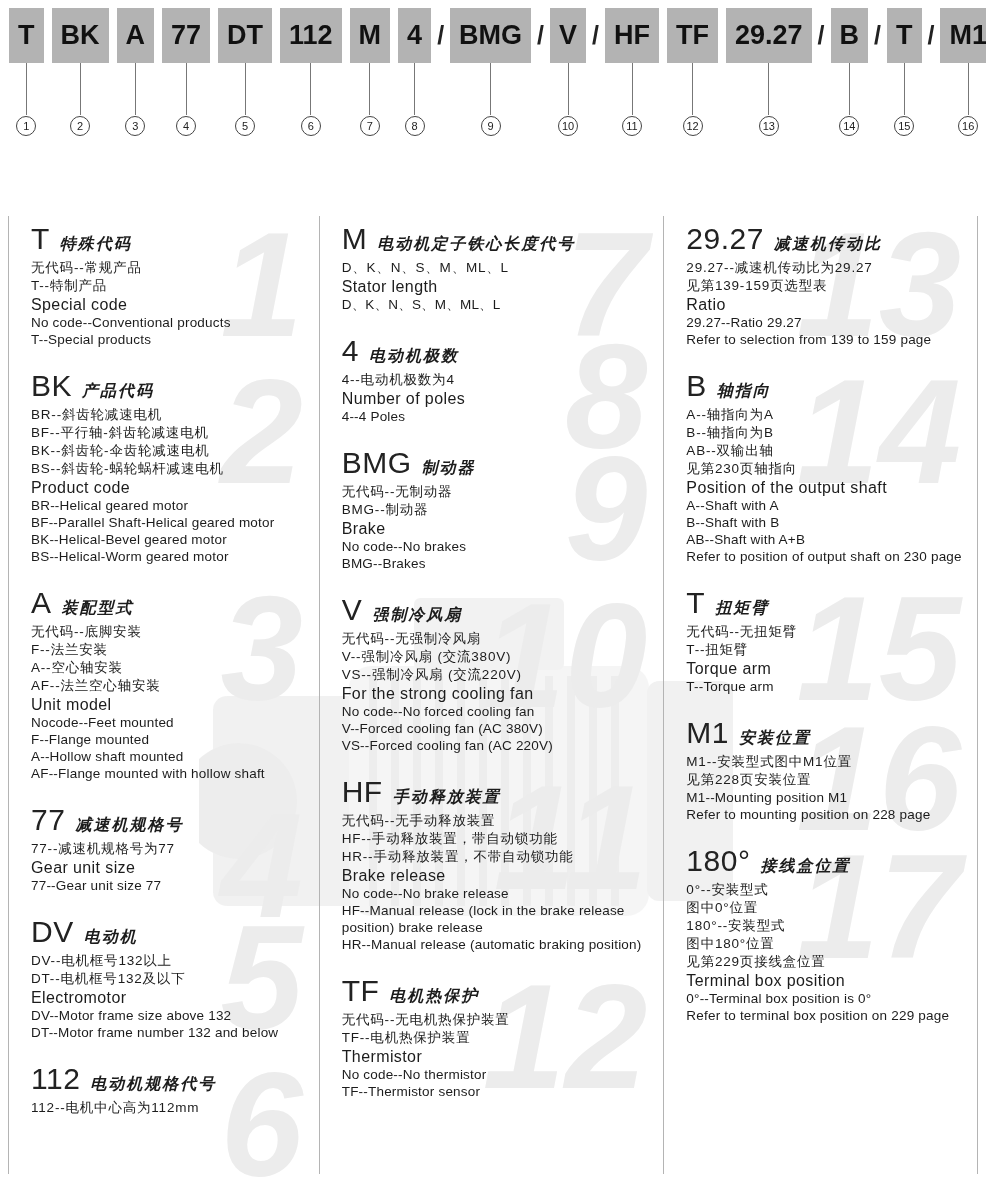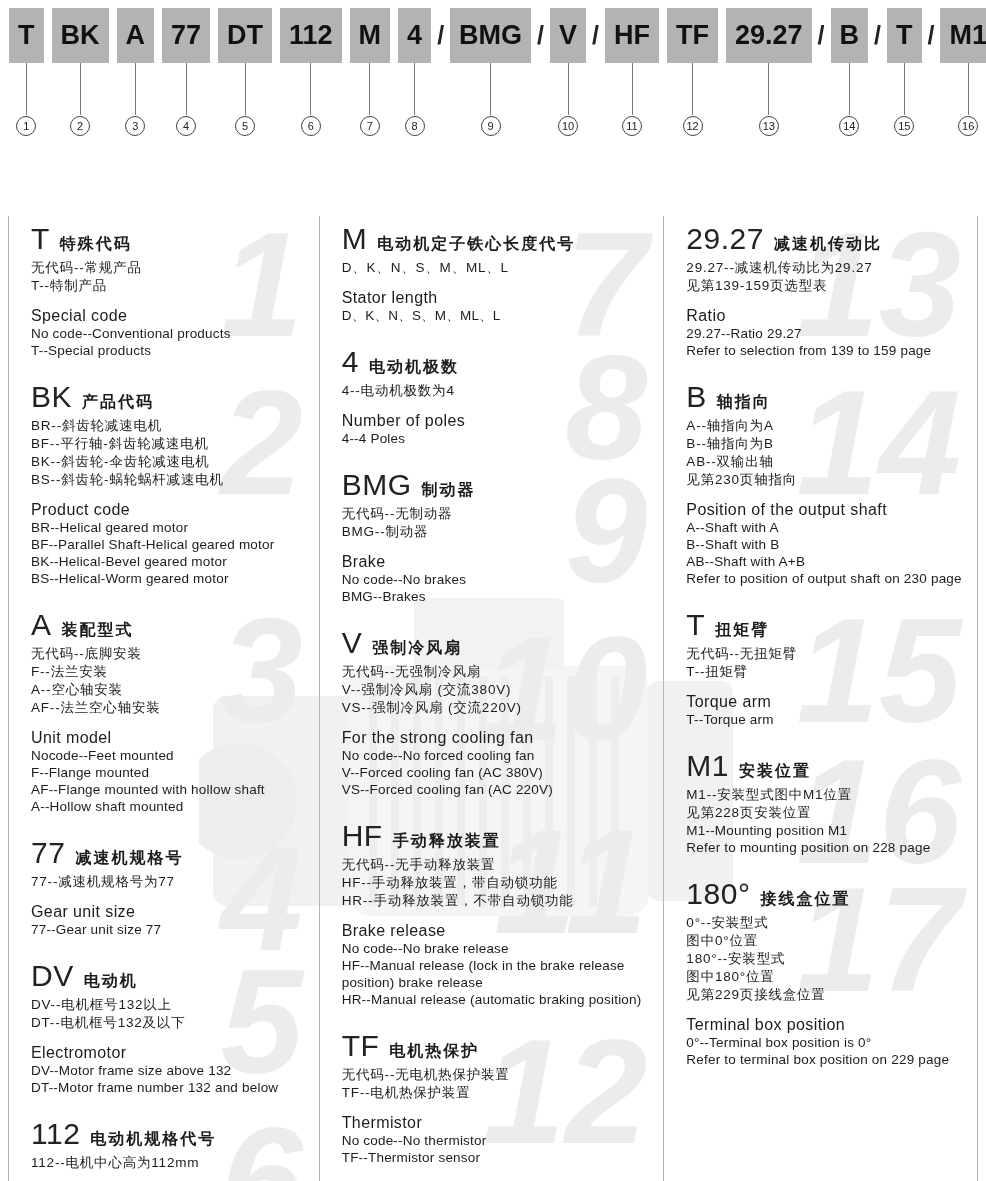--- a/index.html
+++ b/index.html
@@ -32,23 +32,23 @@
   .col0 { width:311px; } .col1 { width:345px; } .col2 { width:314px; }
   .sec { position:relative; margin-bottom:21px; }
   .wm {
     position:absolute; right:4px; top:4px; z-index:0; line-height:.8;
     font-size:148px; font-style:italic; font-weight:bold; color:#ececec;
     pointer-events:none; white-space:nowrap;
   }
   .sec > .fg { position:relative; z-index:1; }
   .hdr { display:flex; align-items:baseline; gap:10px; margin-bottom:3px; }
   .hdr .code { font-size:30px; color:#222; letter-spacing:.5px; }
-  .hdr .zht { font-size:16px; font-weight:bold; letter-spacing:2px; }
+  .hdr .zht { font-size:16px; font-weight:bold; letter-spacing:2px;font-style:italic; }
   .zh .line { font-size:13.5px; line-height:18px; letter-spacing:.8px; }
-  .enT { font-size:16px; margin-top:11px; line-height:19px; letter-spacing:.4px; }
+  .enT { font-size:16px; margin-top:0; line-height:19px; letter-spacing:.4px; }
   .en .line { font-size:13.5px; line-height:17px; letter-spacing:.2px; }
 </style>
 </head>
 <body>
 
 <div class="page">
 
   <div class="code-row" id="code-row">
       <div class="unit">
         <div class="box">T</div>
@@ -211,22 +211,22 @@
             <div class="zh">
               <div class="line">无代码--底脚安装</div>
               <div class="line">F--法兰安装</div>
               <div class="line">A--空心轴安装</div>
               <div class="line">AF--法兰空心轴安装</div>
             </div>
             <div class="enT">Unit model</div>
             <div class="en">
               <div class="line">Nocode--Feet mounted</div>
               <div class="line">F--Flange mounted</div>
+              <div class="line">A--Hollow shaft mounted</div>
               <div class="line">AF--Flange mounted with hollow shaft</div>
-              <div class="line">A--Hollow shaft mounted</div>
             </div>
           </div>
         </section>
         <section class="sec">
           <div class="wm">4</div>
           <div class="fg">
             <div class="hdr">
               <span class="code">77</span>
               <span class="zht">减速机规格号</span>
             </div>

